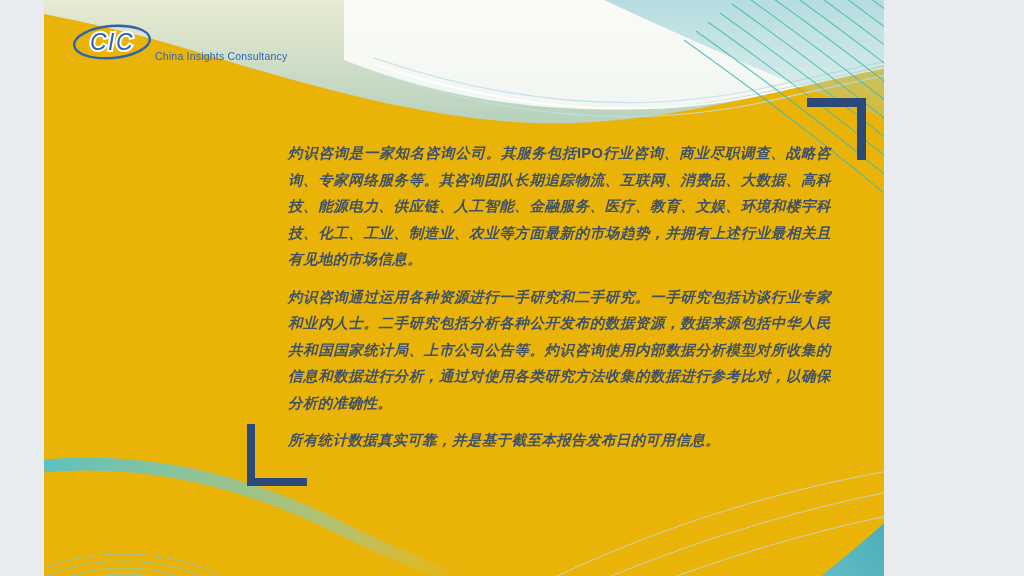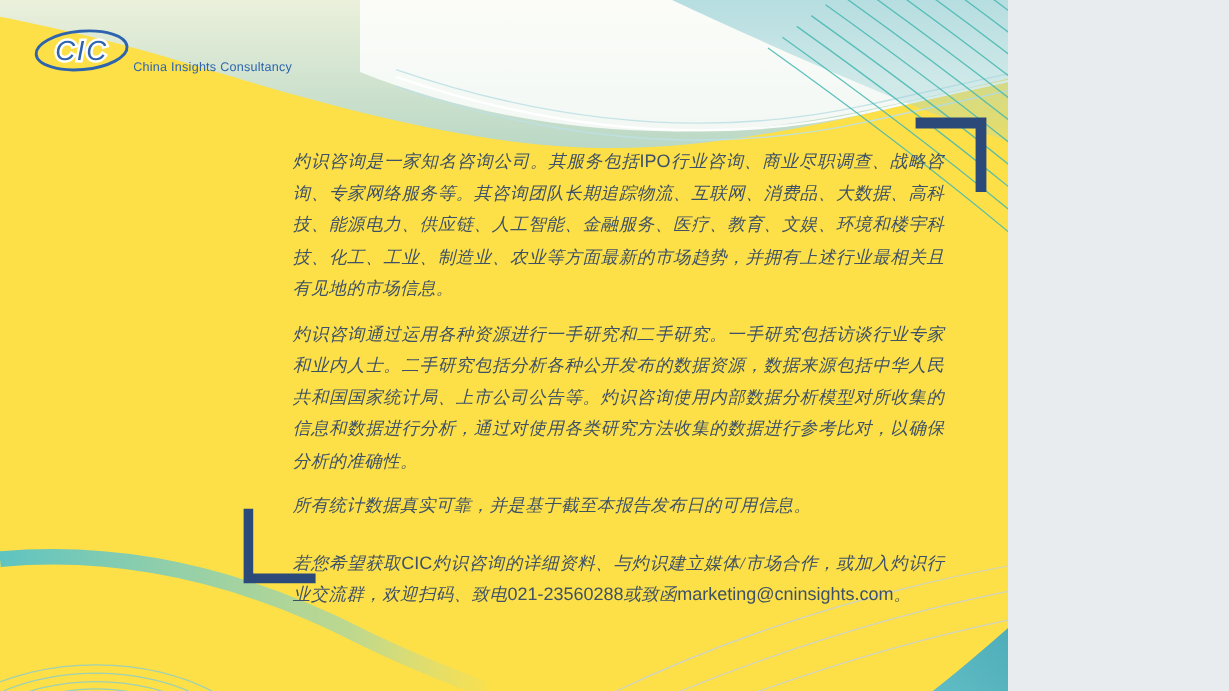--- a/index.html
+++ b/index.html
@@ -1,41 +1,42 @@
 <!DOCTYPE html>
 <html><head>
 <meta charset="utf-8">
 <style>
   html,body{margin:0;padding:0;background:#e9ecef;}
   .slide{
     position:relative;width:840px;height:576px;overflow:hidden;
-    background:#fde047;font-family:"Liberation Sans",sans-serif;
+    background:#eab308;font-family:"Liberation Sans",sans-serif;margin-left:44px;
   }
   .bg{position:absolute;left:0;top:0;width:1024px;height:576px;display:block;}
 
   
   .logo{position:absolute;left:28px;top:12px;width:240px;height:56px;z-index:5;}
   .logo svg{position:absolute;left:0;top:8px;display:block;}
   .logo-zh{
     position:absolute;left:86px;top:4px;
     font-size:29px;font-weight:700;color:#2e64ae;letter-spacing:2px;
     font-family:"Liberation Sans",sans-serif;white-space:nowrap;
   }
   .logo-en{
     position:absolute;left:83px;top:38px;
     font-size:10.5px;color:#2e64ae;letter-spacing:0.2px;white-space:nowrap;
   }
 
   
   .content{
-    position:absolute;left:244px;top:122px;width:543px;z-index:4;
+    position:absolute;left:244px;top:140px;width:543px;z-index:4;
     color:#3f5166;
     font-family:"Liberation Serif",serif;font-style:italic;
     font-size:14.5px;line-height:26.5px;letter-spacing:0.4px;
     text-align:justify;
+    font-weight:bold;
   }
   .content p{margin:0 0 11px 0;}
   .content p.gap-lg{margin-bottom:21px;}
   .content p:last-child{margin-bottom:0;}
   .latin{
     font-family:"Liberation Sans",sans-serif;font-style:normal;
     font-size:15px;letter-spacing:0;
   }
 </style>
 </head>
@@ -132,16 +133,15 @@
     <div class="logo-en">China Insights Consultancy</div>
   </div>
 
   <div class="content">
     <p><span>灼识咨询是一家知名咨询公司。其服务包括</span><span class="latin">IPO</span><span>行业咨询、商业尽职调查、战略咨询、专家网络服务等。其咨询团队长期追踪物流、互联网、消费品、大数据、高科技、能源电力、供应链、人工智能、金融服务、医疗、教育、文娱、环境和楼宇科技、化工、工业、制造业、农业等方面最新的市场趋势，并拥有上述行业最相关且有见地的市场信息。</span></p>
 
     <p><span>灼识咨询通过运用各种资源进行一手研究和二手研究。一手研究包括访谈行业专家和业内人士。二手研究包括分析各种公开发布的数据资源，数据来源包括中华人民共和国国家统计局、上市公司公告等。灼识咨询使用内部数据分析模型对所收集的信息和数据进行分析，通过对使用各类研究方法收集的数据进行参考比对，以确保分析的准确性。</span></p>
 
     <p class="gap-lg"><span>所有统计数据真实可靠，并是基于截至本报告发布日的可用信息。</span></p>
 
-    <p><span>若您希望获取</span><span class="latin">CIC</span><span>灼识咨询的详细资料、与灼识建立媒体/市场合作，或加入灼识行业交流群，欢迎扫码、致电</span><span class="latin">021-23560288</span><span>或致函</span><span class="latin">marketing@cninsights.com</span><span>。</span></p>
   </div>
 
 </div>
 
 </body></html>

